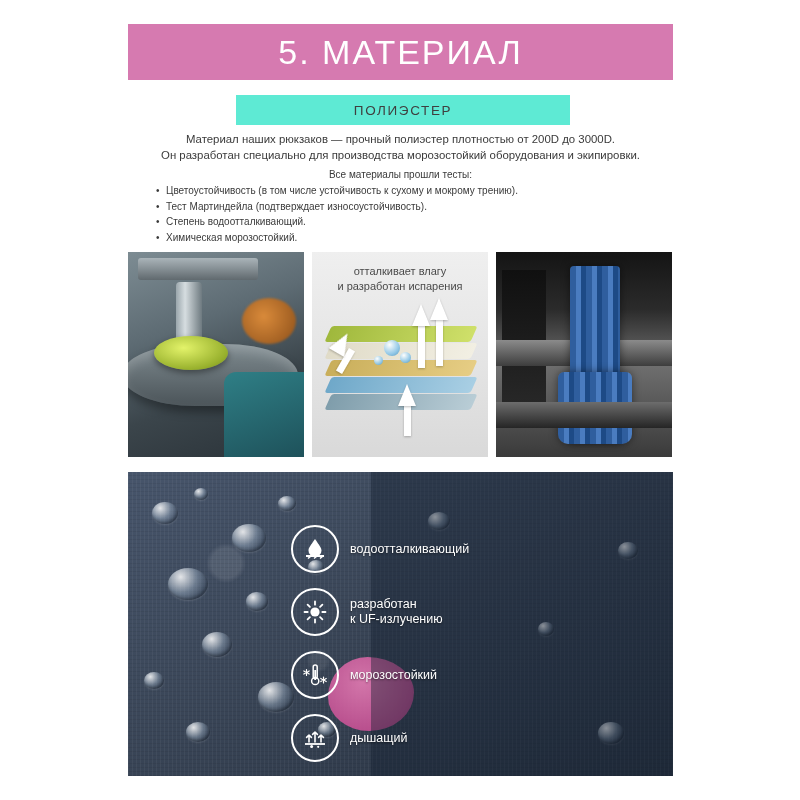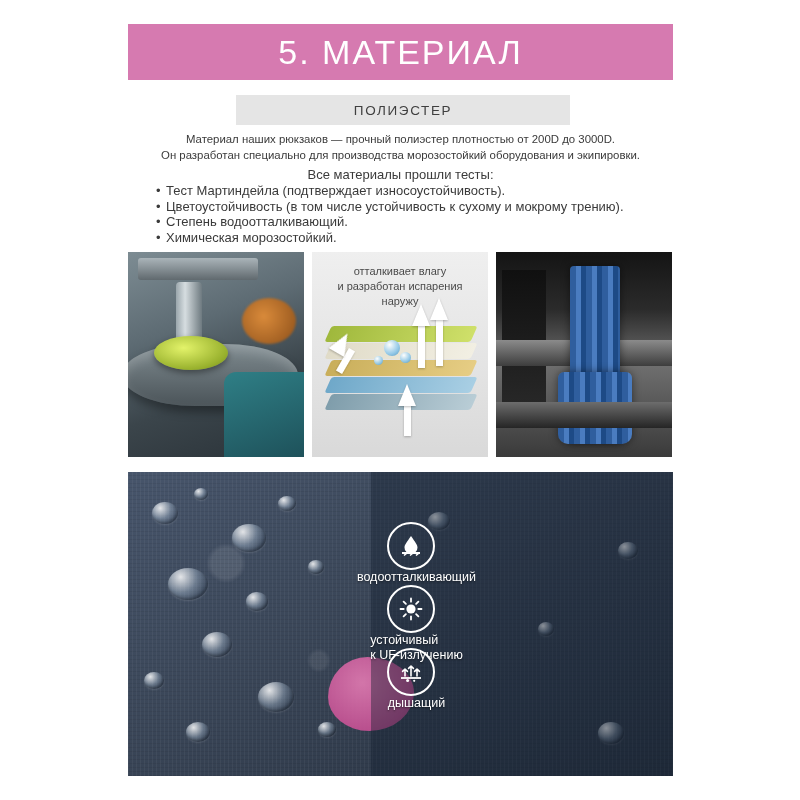--- a/index.html
+++ b/index.html
@@ -40,21 +40,21 @@
     font-weight: 400;
   }
 
   
   .subtitle-band {
     position: absolute;
     left: 236px;
     top: 95px;
     width: 334px;
     height: 30px;
-    background: #e5e5e5;
+    background: #5eead4;
     display: flex;
     align-items: center;
     justify-content: center;
   }
   .subtitle-band .subtitle {
     font-size: 13.5px;
     letter-spacing: 1.6px;
     color: #3f3f3f;
   }
 
@@ -70,21 +70,21 @@
     text-align: center;
   }
   .intro p { margin: 0; }
 
   
   .tests {
     position: absolute;
     left: 128px;
     top: 167px;
     width: 545px;
-    font-size: 13px;
+    font-size: 10px;
     line-height: 15.4px;
     color: #3a3a3a;
   }
   .tests .tests-head {
     text-align: center;
     margin: 0 0 1px 0;
   }
   .tests ul {
     list-style: none;
     margin: 0;
@@ -323,21 +323,20 @@
     position: absolute;
     left: 163px;
     top: 50px;
     width: 240px;
   }
   .feature {
     display: flex;
     align-items: center;
     height: 54px;
     margin-bottom: 9px;
-    flex-direction: column;
   }
   .feature .badge {
     width: 44px;
     height: 44px;
     border-radius: 50%;
     border: 2px solid #ffffff;
     display: flex;
     align-items: center;
     justify-content: center;
     flex: 0 0 auto;
@@ -365,43 +364,42 @@
   </div>
 
   <div class="intro">
     <p>Материал наших рюкзаков — прочный полиэстер плотностью от 200D до 3000D.</p>
     <p>Он разработан специально для производства морозостойкий оборудования и экипировки.</p>
   </div>
 
   <div class="tests">
     <p class="tests-head">Все материалы прошли тесты:</p>
     <ul>
+      <li>Цветоустойчивость (в том числе устойчивость к сухому и мокрому трению).</li>
       <li>Тест Мартиндейла (подтверждает износоустойчивость).</li>
-      <li>Цветоустойчивость (в том числе устойчивость к сухому и мокрому трению).</li>
       <li>Степень водоотталкивающий.</li>
       <li>Химическая морозостойкий.</li>
     </ul>
   </div>
 
   <div class="photo-row">
 
     <div class="photo photo-machine">
       <div class="pm-arm"></div>
       <div class="pm-orange"></div>
       <div class="pm-spindle"></div>
       <div class="pm-plate"></div>
       <div class="pm-disc"></div>
       <div class="pm-teal"></div>
     </div>
 
     <div class="photo photo-membrane">
       <div class="membrane-caption">
         <div>отталкивает влагу</div>
         <div>и разработан испарения</div>
-        <div>наружу</div>
       </div>
       <div class="layers">
         <div class="layer l1"></div>
         <div class="layer l2"></div>
         <div class="layer l3"></div>
         <div class="layer l4"></div>
         <div class="layer l5"></div>
       </div>
 
       <div class="arrow-stem" style="left:30px; top:96px; height:26px; transform:rotate(30deg);"></div>
@@ -468,25 +466,39 @@
         <span class="badge">
           <svg width="26" height="26" viewBox="0 0 26 26">
             <circle cx="13" cy="13" r="4.6" fill="#ffffff"></circle>
             <g stroke="#ffffff" stroke-width="1.8" stroke-linecap="round">
               <path d="M13 2.5 v3.2 M13 20.3 v3.2 M2.5 13 h3.2 M20.3 13 h3.2"></path>
               <path d="M5.6 5.6 l2.3 2.3 M18.1 18.1 l2.3 2.3 M20.4 5.6 l-2.3 2.3 M7.9 18.1 l-2.3 2.3"></path>
             </g>
           </svg>
         </span>
         <span class="flabel">
-          <span>устойчивый</span><br>
+          <span>разработан</span><br>
           <span>к UF-излучению</span>
         </span>
       </div>
 
+      <div class="feature">
+        <span class="badge">
+          <svg width="26" height="26" viewBox="0 0 26 26">
+            <rect x="11.2" y="3" width="4" height="13.5" rx="2" fill="none" stroke="#ffffff" stroke-width="1.5"></rect>
+            <circle cx="13.2" cy="19" r="3.6" fill="none" stroke="#ffffff" stroke-width="1.5"></circle>
+            <rect x="12.3" y="8" width="1.8" height="10" fill="#ffffff"></rect>
+            <g stroke="#ffffff" stroke-width="1.2" stroke-linecap="round">
+              <path d="M4.5 7.5 v6 M1.8 9 l2.7 1.5 l2.7 -1.5 M1.8 12 l2.7 -1.5 l2.7 1.5"></path>
+              <path d="M21.5 15 v6 M18.8 16.5 l2.7 1.5 l2.7 -1.5 M18.8 19.5 l2.7 -1.5 l2.7 1.5"></path>
+            </g>
+          </svg>
+        </span>
+        <span class="flabel">морозостойкий</span>
+      </div>
 
       <div class="feature">
         <span class="badge">
           <svg width="26" height="26" viewBox="0 0 26 26">
             <path d="M3 19 h20" stroke="#ffffff" stroke-width="1.8" fill="none"></path>
             <g stroke="#ffffff" stroke-width="1.6" stroke-linecap="round" fill="none">
               <path d="M7 17 v-7 M7 10 l-2.4 2.4 M7 10 l2.4 2.4"></path>
               <path d="M13 17 v-10 M13 7 l-2.4 2.4 M13 7 l2.4 2.4"></path>
               <path d="M19 17 v-7 M19 10 l-2.4 2.4 M19 10 l2.4 2.4"></path>
             </g>

